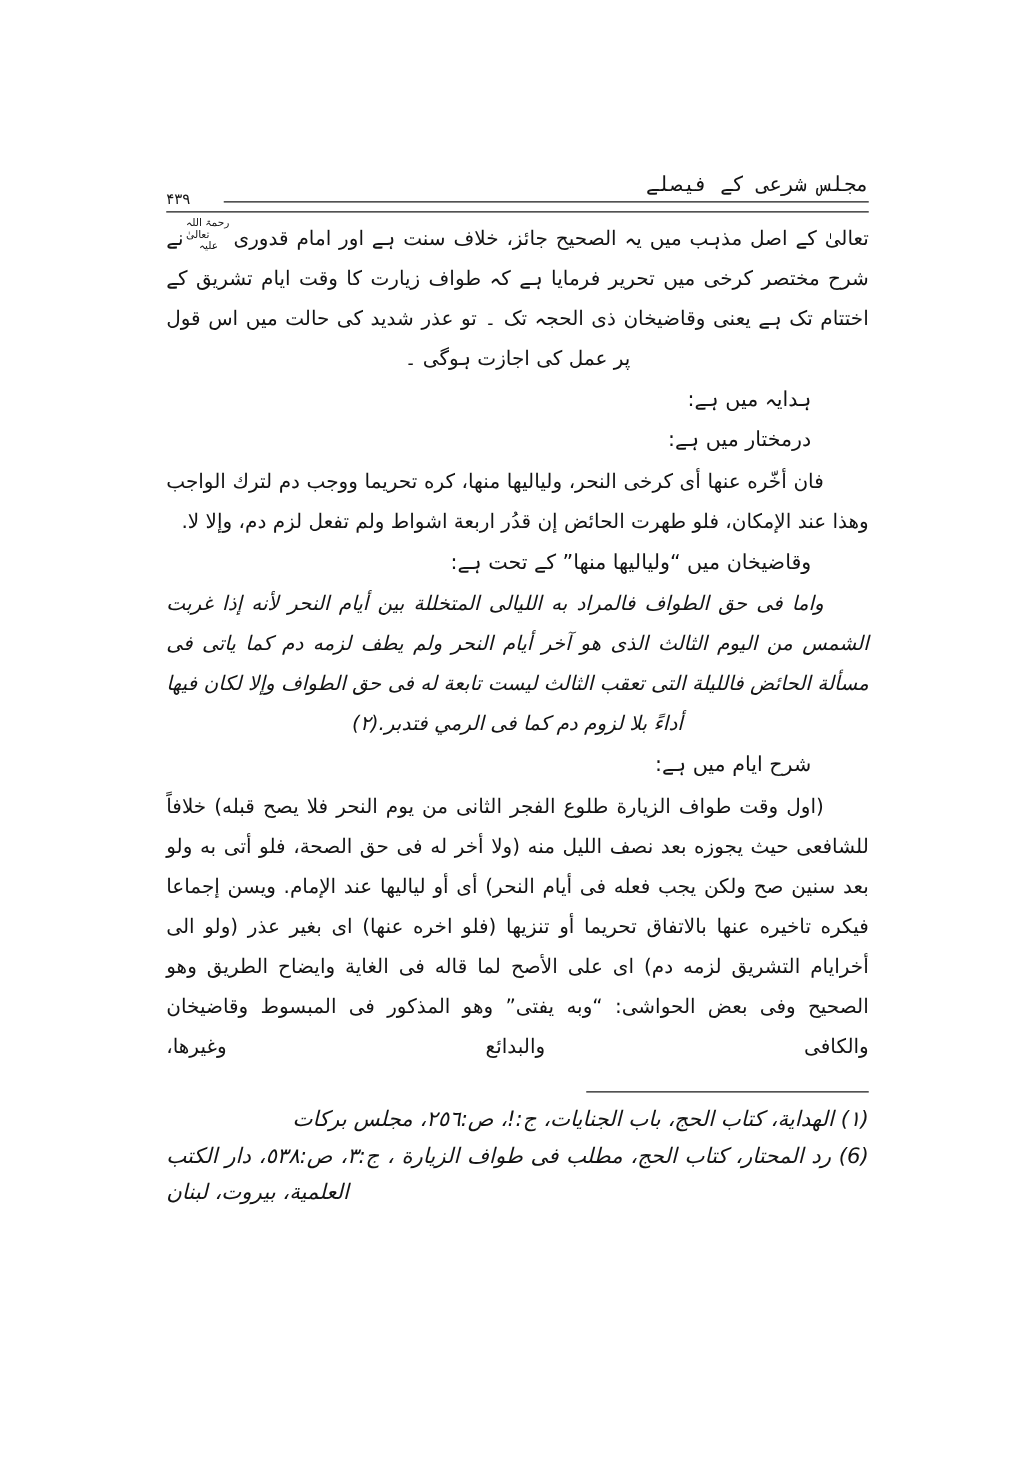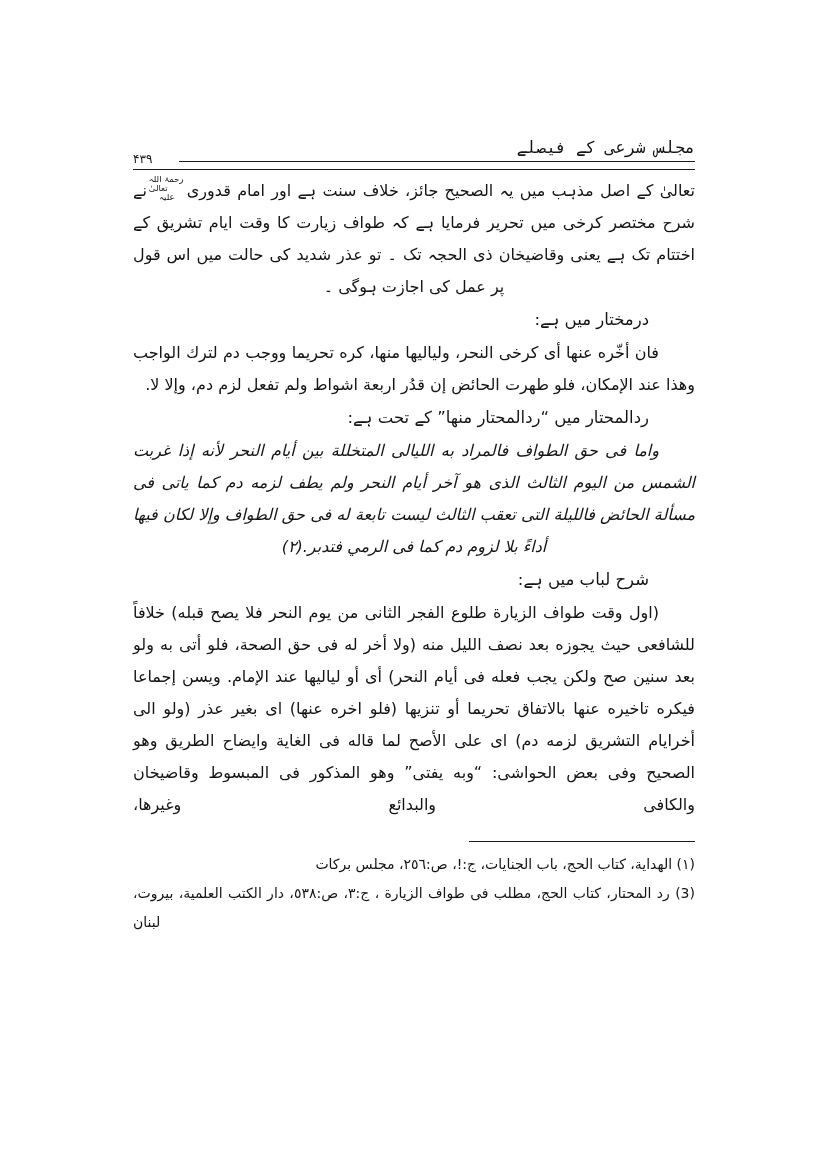--- a/index.html
+++ b/index.html
@@ -48,22 +48,22 @@
   .quote{text-indent:36px;}
   .q-right{text-align-last:right;}
   .q-center{text-align-last:center;font-style:italic;}
   .q-justify{text-align-last:justify;}
   
   .footnote-rule{
     width:226px;height:0;border-top:1.6px solid #1a1a1a;
     margin:20px 0 8px auto;
   }
   .footnote{
-    font-size:14px;line-height:29px;
-    text-align:justify;margin:0;
+    font-size:17px;line-height:29px;
+    text-align:justify;margin:0;font-style:italic;
   }
   .fn-right{text-align-last:right;}
   .fn-left{text-align-last:left;}
 </style>
 </head>
 <body>
 
 <div class="page">
 
   <div class="page-header">
@@ -72,31 +72,32 @@
       <span class="header-spacer"></span>
     </div>
     <span class="page-number">۴۳۹</span>
   </div>
   <div class="full-rule"></div>
 
   <div class="content">
 
     <p class="para p-first"><span>تعالیٰ کے اصل مذہب میں یہ الصحیح جائز، خلاف سنت ہے اور امام قدوری</span><span class="honorific">رحمۃ اللہ تعالیٰ علیہ</span><span>نے شرح مختصر کرخی میں تحریر فرمایا ہے کہ طواف زیارت کا وقت ایام تشریق کے اختتام تک ہے یعنی وقاضیخان ذی الحجہ تک ۔ تو عذر شدید کی حالت میں اس قول پر عمل کی اجازت ہوگی ۔</span></p>
 
+    <p class="heading" lang="ur">ہدایہ میں ہے:</p>
 
     <p class="heading" lang="ur">درمختار میں ہے:</p>
     <p class="para quote q-right" lang="ar">فان أخّره عنها أی کرخی النحر، ولیالیها منها، کره تحریما ووجب دم لترك الواجب وهذا عند الإمکان، فلو طهرت الحائض إن قدُر اربعة اشواط ولم تفعل لزم دم، وإلا لا.</p>
 
-    <p class="heading" lang="ur">ردالمحتار میں “ردالمحتار منها” کے تحت ہے:</p>
+    <p class="heading" lang="ur">وقاضیخان میں “ولیالیها منها” کے تحت ہے:</p>
     <p class="para quote q-center" lang="ar">واما فی حق الطواف فالمراد به اللیالی المتخللة بین أیام النحر لأنه إذا غربت الشمس من الیوم الثالث الذی هو آخر أیام النحر ولم یطف لزمه دم کما یاتی فی مسألة الحائض فاللیلة التی تعقب الثالث لیست تابعة له فی حق الطواف وإلا لکان فیها أداءً بلا لزوم دم کما فی الرمي فتدبر.(٢)</p>
 
-    <p class="heading" lang="ur">شرح لباب میں ہے:</p>
+    <p class="heading" lang="ur">شرح ایام میں ہے:</p>
     <p class="para quote q-justify" lang="ar">(اول وقت طواف الزیارة طلوع الفجر الثانی من یوم النحر فلا یصح قبله) خلافاً للشافعی حیث یجوزه بعد نصف اللیل منه (ولا أخر له فی حق الصحة، فلو أتی به ولو بعد سنین صح ولکن یجب فعله فی أیام النحر) أی أو لیالیها عند الإمام. ویسن إجماعا فیکره تاخیره عنها بالاتفاق تحریما أو تنزیها (فلو اخره عنها) ای بغیر عذر (ولو الی أخرایام التشریق لزمه دم) ای علی الأصح لما قاله فی الغایة وایضاح الطریق وهو الصحیح وفی بعض الحواشی: “وبه یفتی” وهو المذکور فی المبسوط وقاضیخان والکافی والبدائع وغیرها،</p>
 
   </div>
 
   <div class="footnote-rule"></div>
   <div>
     <p class="footnote fn-right">(١) الهدایة، کتاب الحج، باب الجنایات، ج:!، ص:٢٥٦، مجلس برکات</p>
-    <p class="footnote fn-left">(3) رد المحتار، کتاب الحج، مطلب فی طواف الزیارة ، ج:٣، ص:٥٣٨، دار الکتب العلمیة، بیروت، لبنان</p>
+    <p class="footnote fn-left">(6) رد المحتار، کتاب الحج، مطلب فی طواف الزیارة ، ج:٣، ص:٥٣٨، دار الکتب العلمیة، بیروت، لبنان</p>
   </div>
 
 </div>
 
 </body></html>

